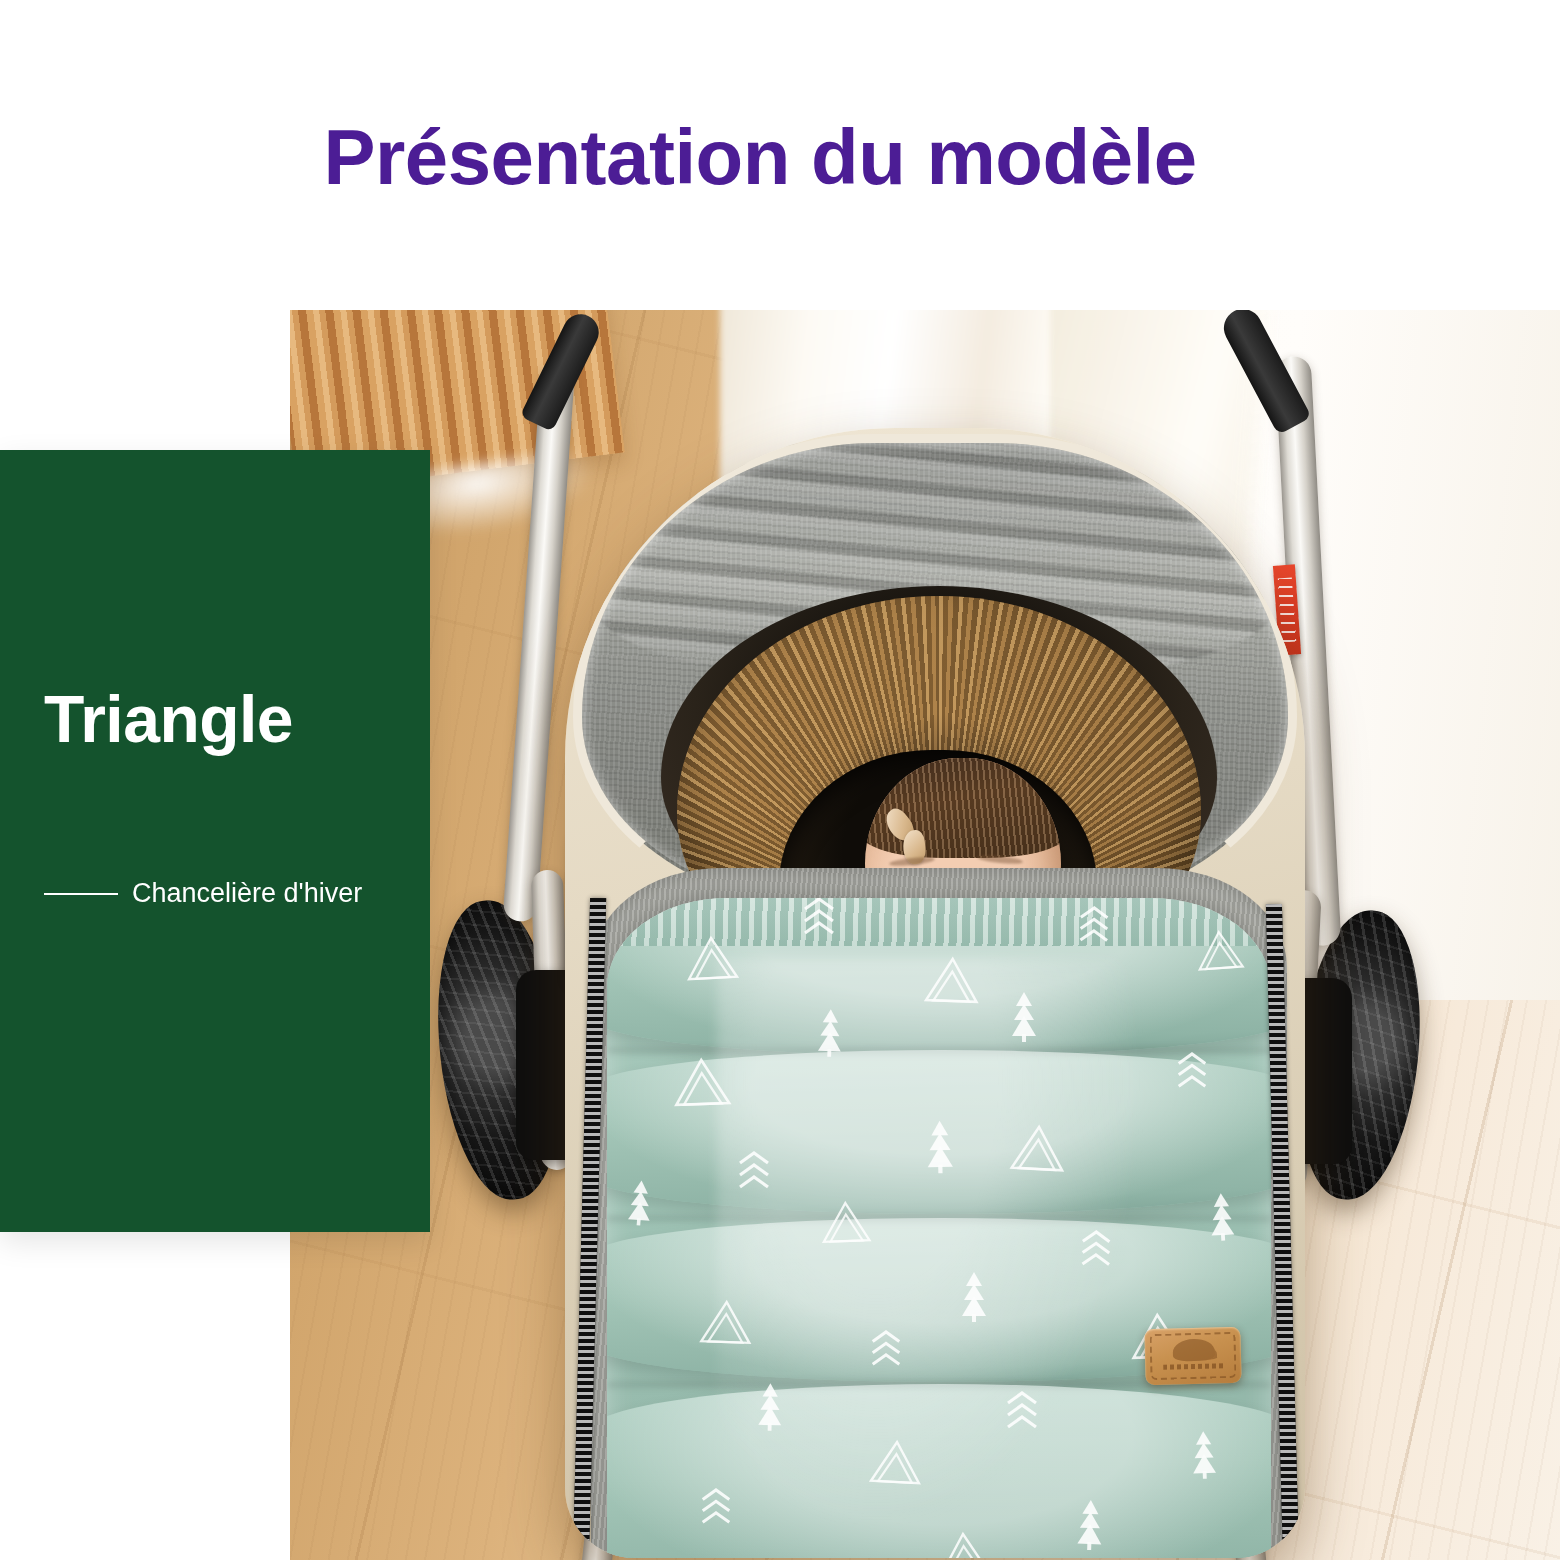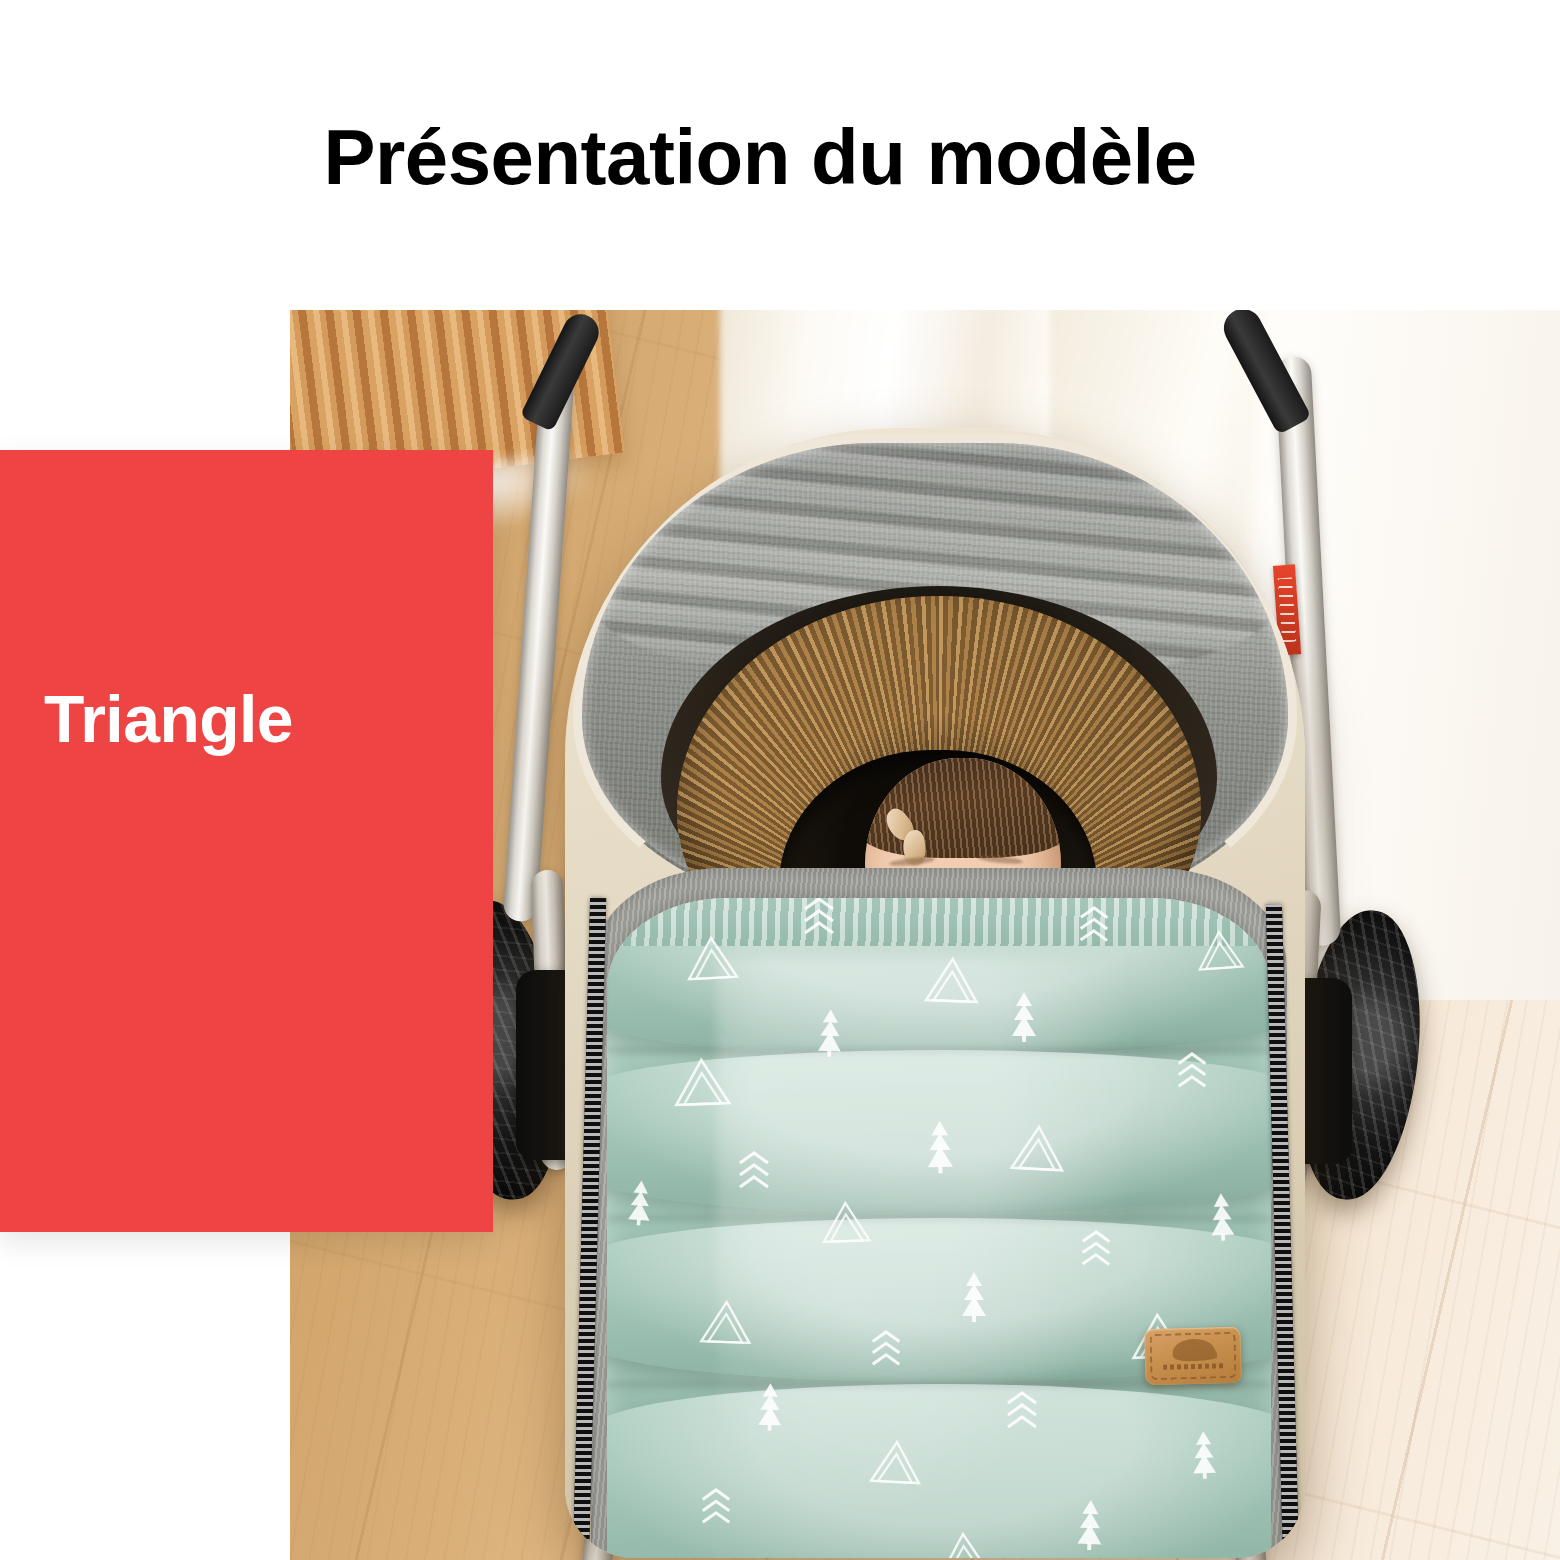--- a/index.html
+++ b/index.html
@@ -8,21 +8,21 @@
     width:1560px; height:1560px; position:relative; overflow:hidden;
     font-family:"Liberation Sans", sans-serif;
     background:#ffffff;
   }
 
   
   .title{
     position:absolute; left:0; top:112px; width:1520px;
     text-align:center;
     font-size:78px; font-weight:bold; letter-spacing:-0.5px;
-    color:#000000;
+    color:#4c1d95;
     white-space:nowrap;
   }
 
   
   .photo{
     position:absolute; left:290px; top:310px;
     width:1270px; height:1250px;
     overflow:hidden;
     background:#d7ae79;
   }
@@ -427,22 +427,22 @@
   .zip:after{
     content:""; position:absolute; inset:0;
     background:repeating-linear-gradient(0deg,
       rgba(215,215,215,.85) 0 3px, rgba(15,15,15,.95) 3px 7px);
   }
   #zip-l{ left:16px; top:470px; height:700px; transform:rotate(1.5deg); }
   #zip-r{ left:710px; top:476px; height:696px; transform:rotate(-1.5deg); }
 
   
   .panel{
-    position:absolute; left:0; top:450px; width:493px; height:782px;
-    background:#ef4444;
+    position:absolute; left:0; top:450px; width:430px; height:782px;
+    background:#14532d;
     box-shadow:0 10px 28px rgba(0,0,0,.10);
   }
   .panel-h{
     position:absolute; left:44px; top:236px; width:330px;
     color:#ffffff; font-weight:bold; font-size:66px; line-height:1.02;
     letter-spacing:-0.5px;
   }
   .panel-sub{
     position:absolute; left:44px; top:428px;
     display:flex; align-items:center; gap:14px;
@@ -672,13 +672,17 @@
     <div class="zip" id="zip-l"></div>
     <div class="zip" id="zip-r"></div>
 
   </div>
 </div>
 
 <div class="panel">
   <div class="panel-h">
     <div>Triangle</div>
   </div>
+  <div class="panel-sub">
+    <span class="rule"></span>
+    <span>Chancelière d'hiver</span>
+  </div>
 </div>
 
 </body></html>

